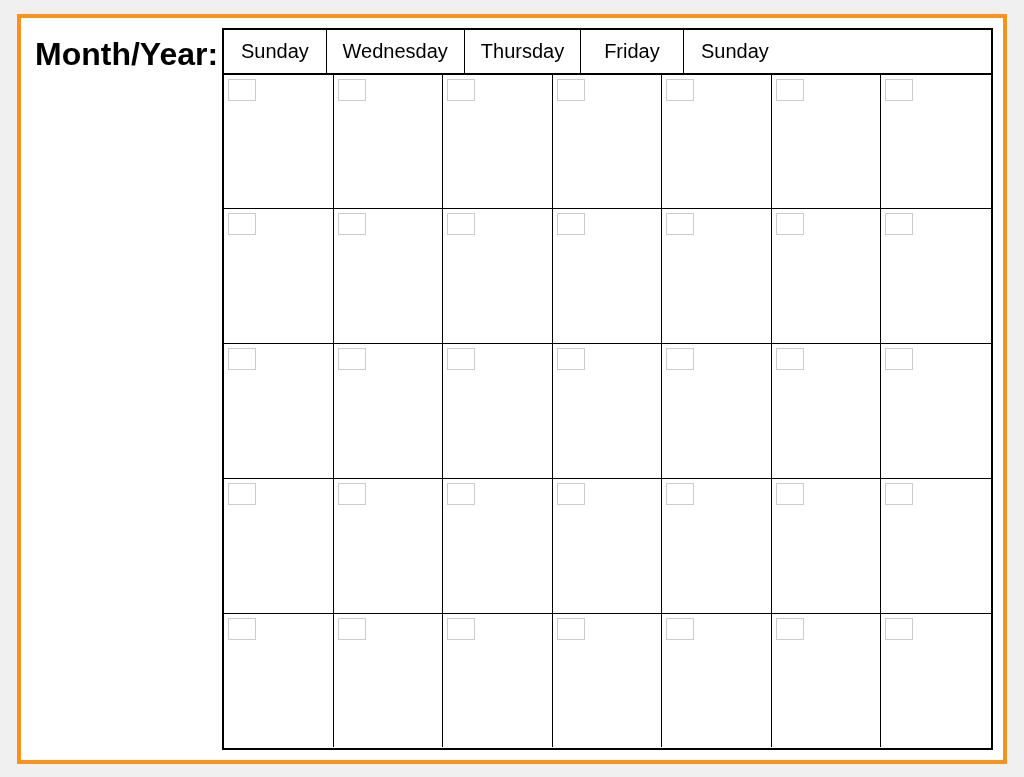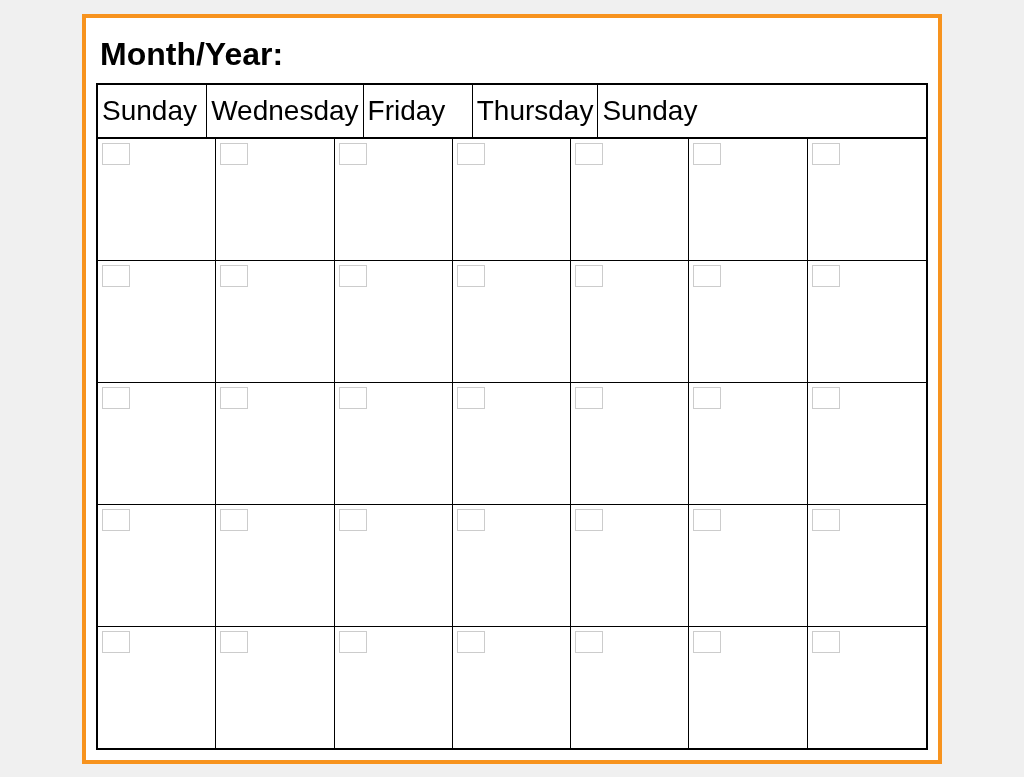--- a/index.html
+++ b/index.html
@@ -12,27 +12,27 @@
       width: 1024px;
       height: 777px;
       background: #f0f0f0;
       display: flex;
       align-items: center;
       justify-content: center;
       font-family: Arial, sans-serif;
     }
 
     .calendar-container {
-      width: 860px;
+      width: 990px;
       height: 750px;
       border: 4px solid #f7931e;
       background: white;
       padding: 10px;
       display: flex;
-      flex-direction: column;
+      flex-direction: row;
     }
 
     .calendar-title {
       font-size: 32px;
       font-weight: bold;
       padding: 8px 4px 10px 4px;
       color: #000;
     }
 
     .calendar-grid {
@@ -42,22 +42,23 @@
       flex-direction: column;
     }
 
     .day-headers {
       display: grid;
       grid-template-columns: repeat(7, 1fr);
       border-bottom: 2px solid #000;
     }
 
     .day-header {
-      padding: 10px 4px;
-      font-size: 28px;
+      text-align: center;
+      padding: 10px 16px;
+      font-size: 20px;
       font-weight: normal;
       color: #000;
       border-right: 1px solid #000;
     }
 
     .day-header:last-child {
       border-right: none;
     }
 
     .weeks-container {
@@ -100,22 +101,22 @@
 </head>
 <body>
 
 <div class="calendar-container">
   <div class="calendar-title">Month/Year:</div>
   <div class="calendar-grid">
     <div class="day-headers">
 
     <div class="day-header">Sunday</div>
         <div class="day-header">Wednesday</div>
+        <div class="day-header">Thursday</div>
         <div class="day-header">Friday</div>
-        <div class="day-header">Thursday</div>
         <div class="day-header">Sunday</div>
       </div>
     <div class="weeks-container">
 
     <div class="week-row">
           <div class="day-cell">
             <div class="day-number-box"></div>
           </div>
           <div class="day-cell">
             <div class="day-number-box"></div>

